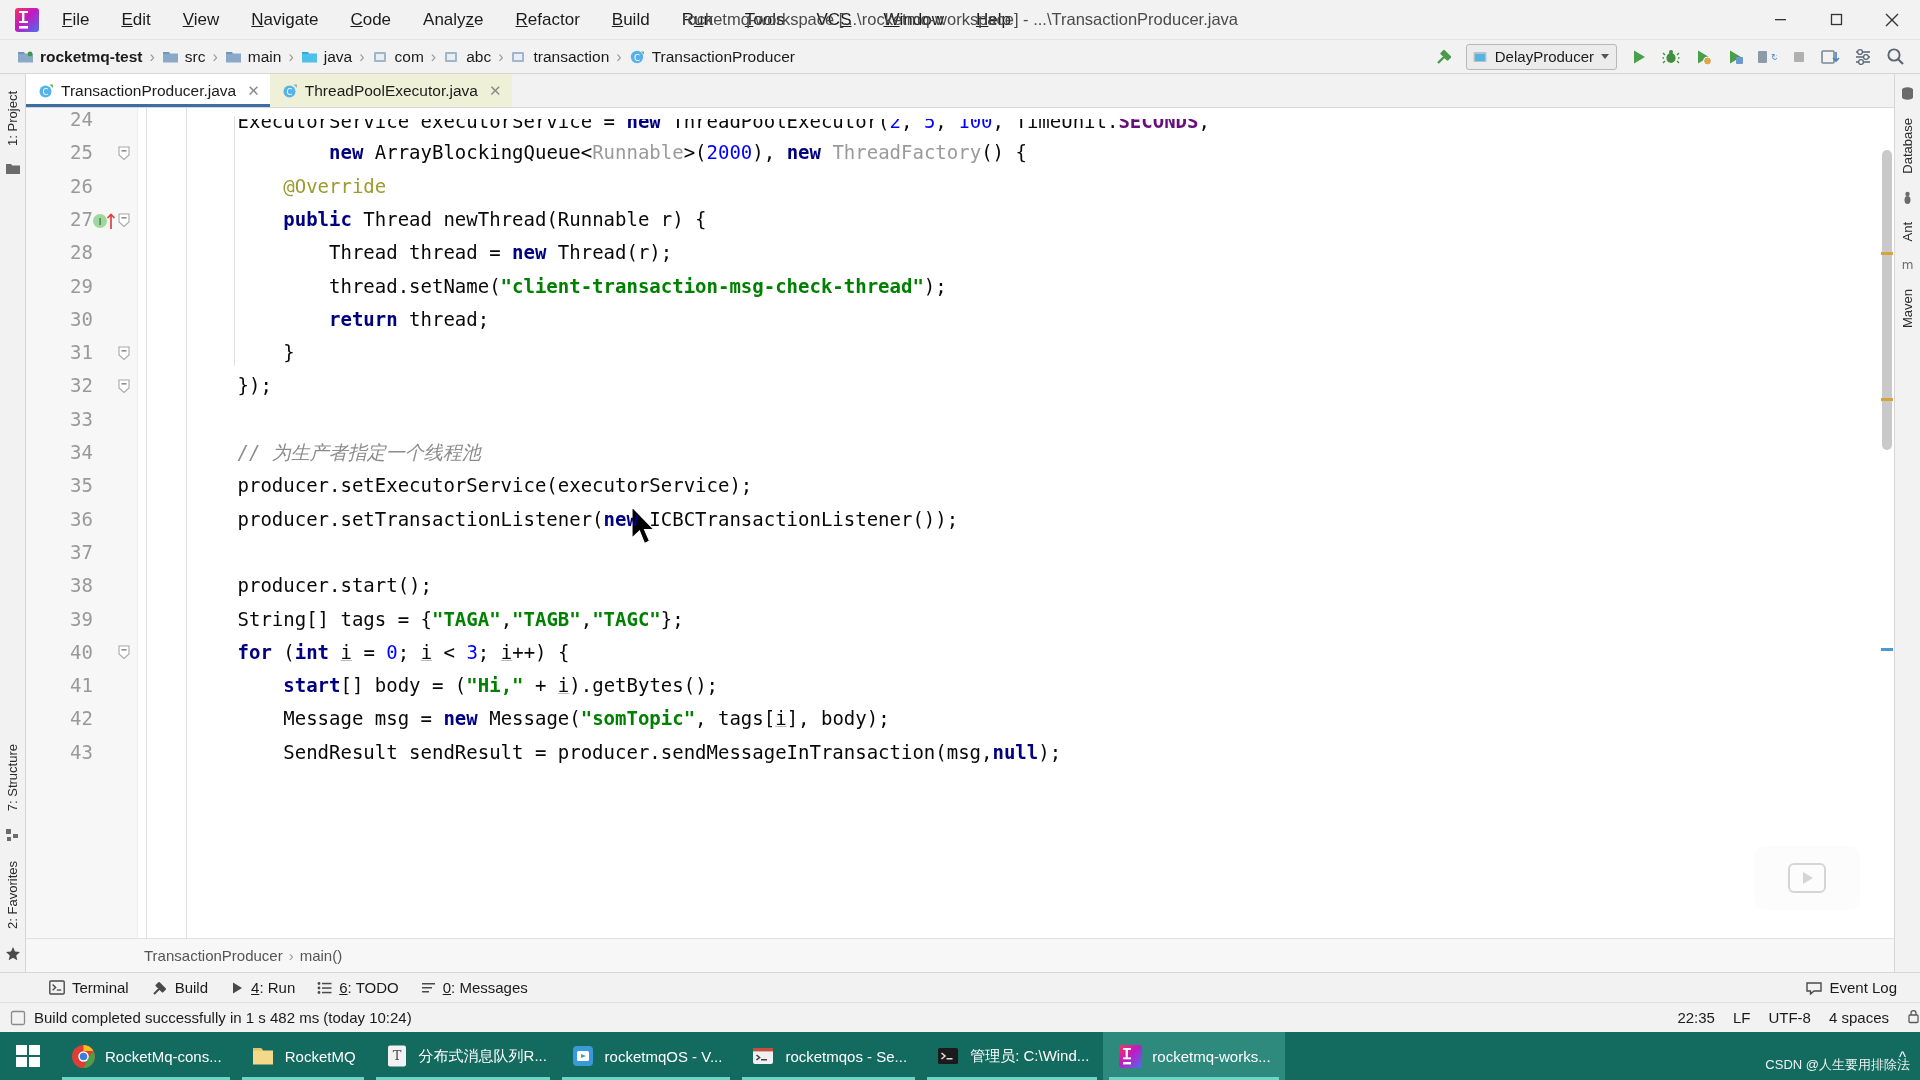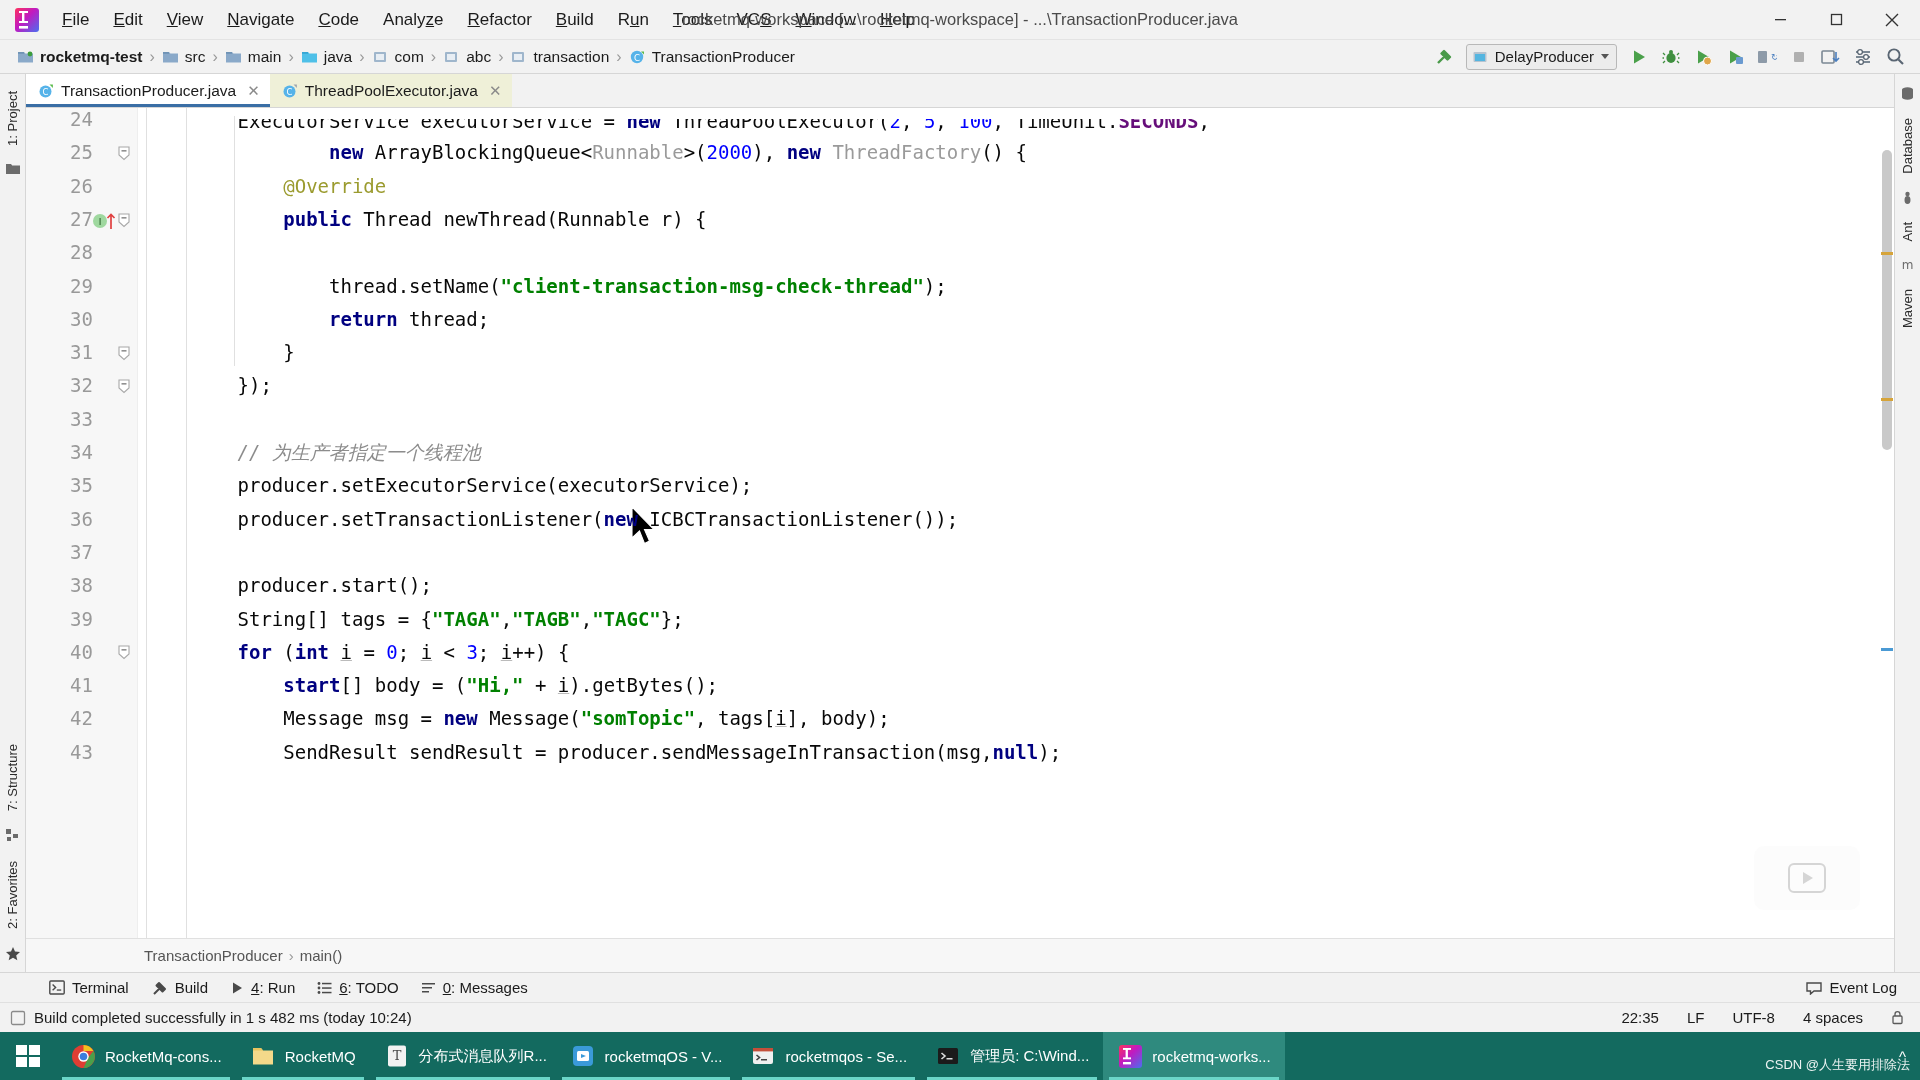--- a/index.html
+++ b/index.html
@@ -16,21 +16,21 @@
   #app { width:1920px; height:1080px; display:flex; flex-direction:column; background:#f2f2f2; }
 
   
   .titlebar {
     height:40px; display:flex; align-items:center;
     background:#f2f2f2; border-bottom:1px solid #e3e3e3;
     position:relative; flex:0 0 40px;
   }
   .ij-logo { width:26px; height:26px; margin-left:14px; margin-right:12px; position:relative; flex:0 0 26px; }
   .ij-logo svg { display:block; }
-  .menu { display:flex; gap:4px; }
+  .menu { display:flex; gap:12px; }
   .menu-item {
     padding:5px 10px; font-size:17px; color:#1b1b1b; cursor:default; white-space:nowrap;
     font-family:"Liberation Sans", sans-serif;
   }
   .menu-item u { text-decoration:underline; }
   .win-title {
     position:absolute; left:0; right:0; text-align:center;
     font-size:16.5px; color:#4a4a4a; pointer-events:none;
     font-family:"Liberation Sans", sans-serif;
   }
@@ -151,21 +151,21 @@
   }
   .twitem { display:flex; align-items:center; gap:7px; padding:3px 9px; cursor:default; font-size:15px; color:#1b1b1b; }
   .twitem u { text-decoration:underline; }
   .tw-right { margin-left:auto; display:flex; align-items:center; gap:7px; padding-right:14px; }
 
   
   .statusbar {
     height:30px; flex:0 0 30px; display:flex; align-items:center;
     background:#f2f2f2; border-top:1px solid #e0e0e0; padding-left:10px; gap:8px; font-size:15px; color:#1b1b1b;
   }
-  .status-right { margin-left:auto; display:flex; align-items:center; gap:28px; padding-right:16px; }
+  .status-right { margin-left:auto; display:flex; gap:18px; }
   .status-right span { cursor:default; }
 
   
   .taskbar {
     height:48px; flex:0 0 48px; background:#136a5f; display:flex; align-items:stretch;
     position:relative;
   }
   .startbtn { width:56px; display:flex; align-items:center; justify-content:center; cursor:default; }
   .taskitem {
     display:flex; align-items:center; gap:9px; padding:0 14px; max-width:186px; cursor:default;
@@ -540,20 +540,21 @@
           <div class="vscroll">
             <div class="vthumb" style="top:42px; height:300px;"></div>
             <div class="marker" style="top:144px; background:#d6a43a;"></div>
             <div class="marker" style="top:290px; background:#d6a43a;"></div>
             <div class="marker" style="top:540px; background:#4a9ad4;"></div>
           </div>
         <div class="codeline" style="top: -3px; padding-left: 8px; clip-path: inset(14px 0px 0px);"><span>        ExecutorService executorService = </span><span class="kw">new </span><span>ThreadPoolExecutor(</span><span class="num">2</span><span>, </span><span class="num">5</span><span>, </span><span class="num">100</span><span>, TimeUnit.</span><span class="fld">SECONDS</span><span>,</span></div>
             <div class="codeline" style="top: 28.3px; padding-left: 8px;"><span>                </span><span class="kw">new </span><span>ArrayBlockingQueue&lt;</span><span class="gry">Runnable</span><span>&gt;(</span><span class="num">2000</span><span>), </span><span class="kw">new </span><span class="gry">ThreadFactory</span><span>() {</span></div>
             <div class="codeline" style="top: 61.6px; padding-left: 8px;"><span>            </span><span class="ann">@Override</span></div>
             <div class="codeline" style="top: 94.9px; padding-left: 8px;"><span>            </span><span class="kw">public </span><span>Thread newThread(Runnable r) {</span></div>
+            <div class="codeline" style="top: 128.2px; padding-left: 8px;"><span>                Thread thread = </span><span class="kw">new </span><span>Thread(r);</span></div>
             <div class="codeline" style="top: 161.5px; padding-left: 8px;"><span>                thread.setName(</span><span class="str">"client-transaction-msg-check-thread"</span><span>);</span></div>
             <div class="codeline" style="top: 194.8px; padding-left: 8px;"><span>                </span><span class="kw">return </span><span>thread;</span></div>
             <div class="codeline" style="top: 228.1px; padding-left: 8px;"><span>            }</span></div>
             <div class="codeline" style="top: 261.4px; padding-left: 8px;"><span>        });</span></div>
             <div class="codeline" style="top: 294.7px; padding-left: 8px;"><span></span></div>
             <div class="codeline" style="top: 361.3px; padding-left: 8px;"><span>        producer.setExecutorService(executorService);</span></div>
             <div class="codeline" style="top: 328px; padding-left: 8px;"><span class="cmt">        // 为生产者指定一个线程池</span></div>
             <div class="codeline" style="top: 394.6px; padding-left: 8px;"><span>        producer.setTransactionListener(</span><span class="kw">new </span><span>ICBCTransactionListener());</span></div>
             <div class="codeline" style="top: 427.9px; padding-left: 8px;"><span></span></div>
             <div class="codeline" style="top: 461.2px; padding-left: 8px;"><span>        producer.start();</span></div>

